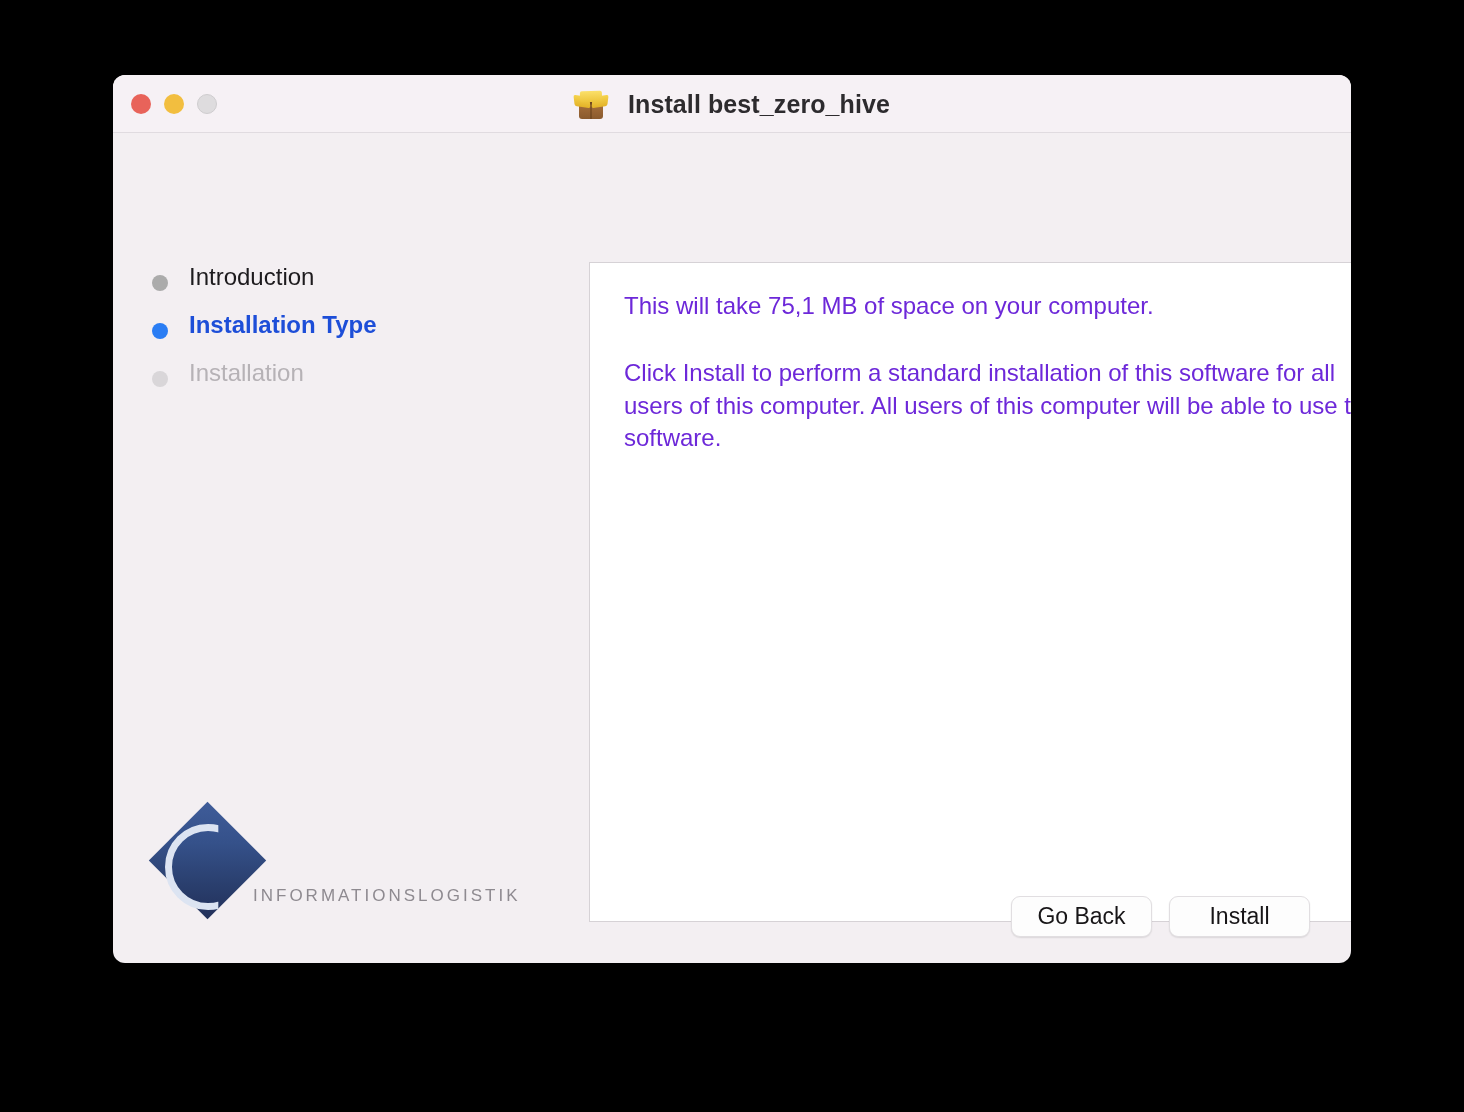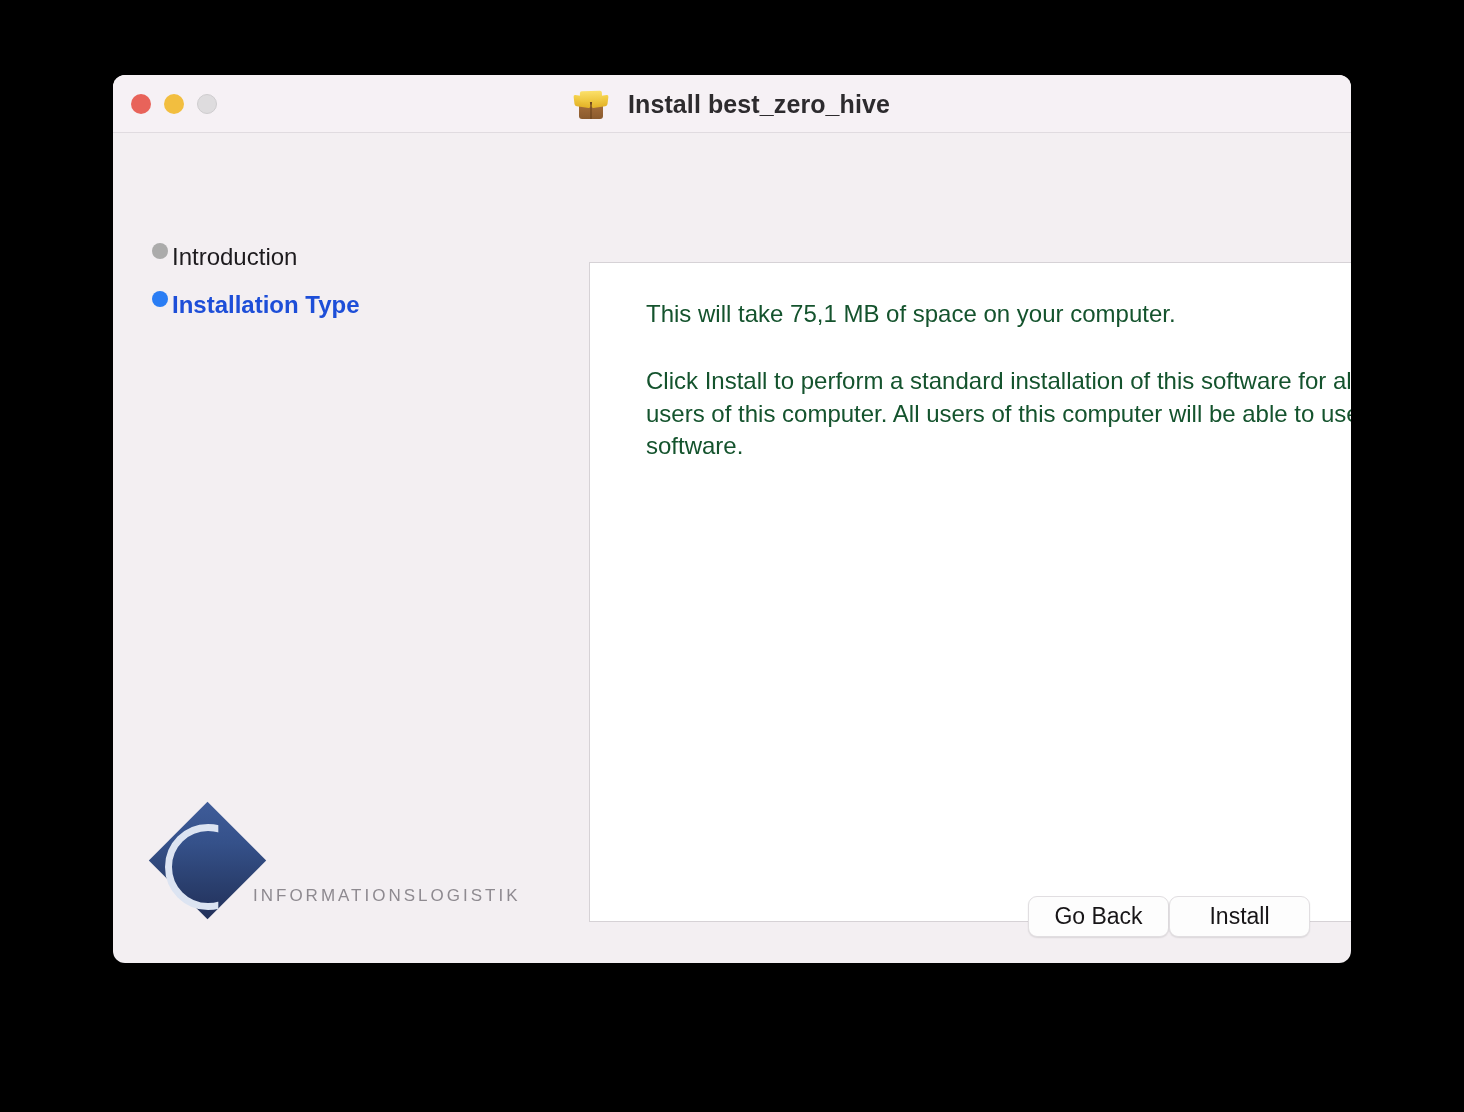--- a/index.html
+++ b/index.html
@@ -133,23 +133,23 @@
     height: 830px;
   }
   #steps-list {
     position: absolute;
     left: 39px;
     top: 110px;
     width: 320px;
   }
   .step {
     display: flex;
-    align-items: flex-start;
+    align-items: flex-end;
     height: 48px;
-    gap: 4px;
+    gap: 21px;
   }
   .step-bullet {
     width: 16px;
     height: 16px;
     border-radius: 50%;
     flex: 0 0 auto;
     background: #ABABAB;
   }
   .step.active .step-bullet  { background: #2A7DF4; }
   .step.dim   .step-bullet   { background: #D9D6D9; }
@@ -232,37 +232,37 @@
     left: 113px;
     top: 129px;
     width: 838px;
     height: 660px;
     background: #FFFFFF;
     border: 1px solid #D6D2D6;
     box-sizing: border-box;
   }
   #panel-text {
     position: absolute;
-    left: 56px;
+    left: 34px;
     top: 27px;
     width: 760px;
     font-size: 24px;
     line-height: 1.35;
-    color: #14532d;
-    margin-top: 8px;
+    color: #6d28d9;
   }
   #panel-text p { margin: 0; }
   #panel-text p + p { margin-top: 35px; }
 
   
   #footer-buttons {
     position: absolute;
     right: 41px;
     bottom: 26px;
     display: flex;
+    gap: 17px;
     align-items: flex-end;
   }
   .push-button {
     min-width: 141px;
     height: 41px;
     border-radius: 9px;
     background: #FDFDFD;
     border: 1px solid #E1DEE1;
     box-shadow: 0 1px 1.5px rgba(0,0,0,0.10);
     font-size: 23px;
@@ -307,20 +307,24 @@
         <span class="step-label">Introduction</span>
       </div>
 
 
 
       <div class="step active">
         <span class="step-bullet"></span>
         <span class="step-label">Installation Type</span>
       </div>
 
+      <div class="step dim">
+        <span class="step-bullet"></span>
+        <span class="step-label">Installation</span>
+      </div>
 
 
     </div>
 
     <div id="brand-logo">
       <span id="logo-diamond"></span>
       <span id="logo-c"></span>
       <span id="logo-tagline">INFORMATIONSLOGISTIK</span>
     </div>
   </div>

